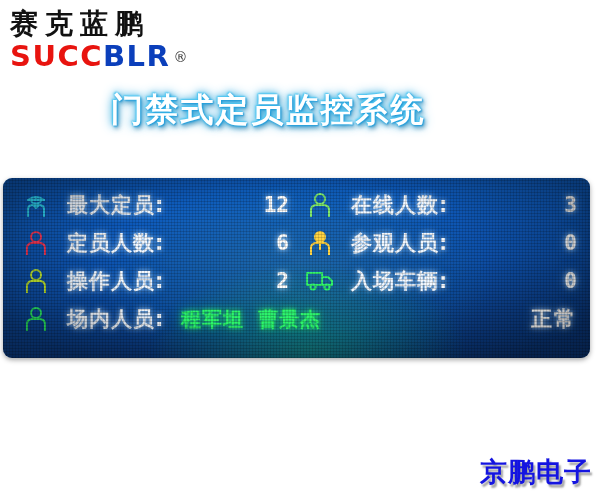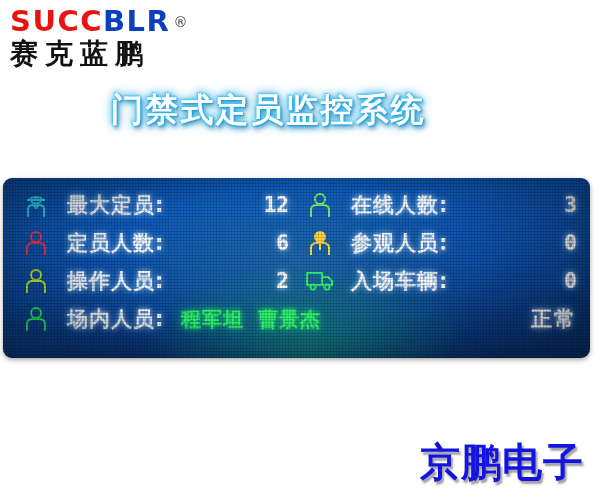--- a/index.html
+++ b/index.html
@@ -162,36 +162,36 @@
     letter-spacing: 1px;
     color: #2bf46a;
     white-space: nowrap;
     text-shadow: 0 0 5px rgba(45,245,110,0.9), 0 0 12px rgba(30,220,100,0.6);
   }
   .led-names .name-sep { display: inline-block; width: 14px; }
 
   
   #footer-brand {
     position: absolute;
-    right: 16px;
+    right: 8px;
     bottom: 10px;
     font-family: "DejaVu Sans", "Liberation Sans", sans-serif;
     font-weight: bold;
-    font-size: 40px;
+    font-size: 27px;
     letter-spacing: 1px;
     color: #1414e0;
     text-shadow: 2px 3px 2px rgba(130,130,130,0.75);
   }
 </style>
 </head>
 <body>
 
 <div id="brand-logo">
+  <div id="brand-cn">赛克蓝鹏</div>
   <div id="brand-wordmark"><span class="wm-red">SUCC</span><span class="wm-blue">BLR</span><span id="brand-reg">®</span></div>
-  <div id="brand-cn">赛克蓝鹏</div>
 </div>
 
 <div id="page-title">门禁式定员监控系统</div>
 
 <div id="led-panel">
 
   <div class="led-col" id="led-col-left">
 
     <div class="led-row">
       <span class="led-icon">

